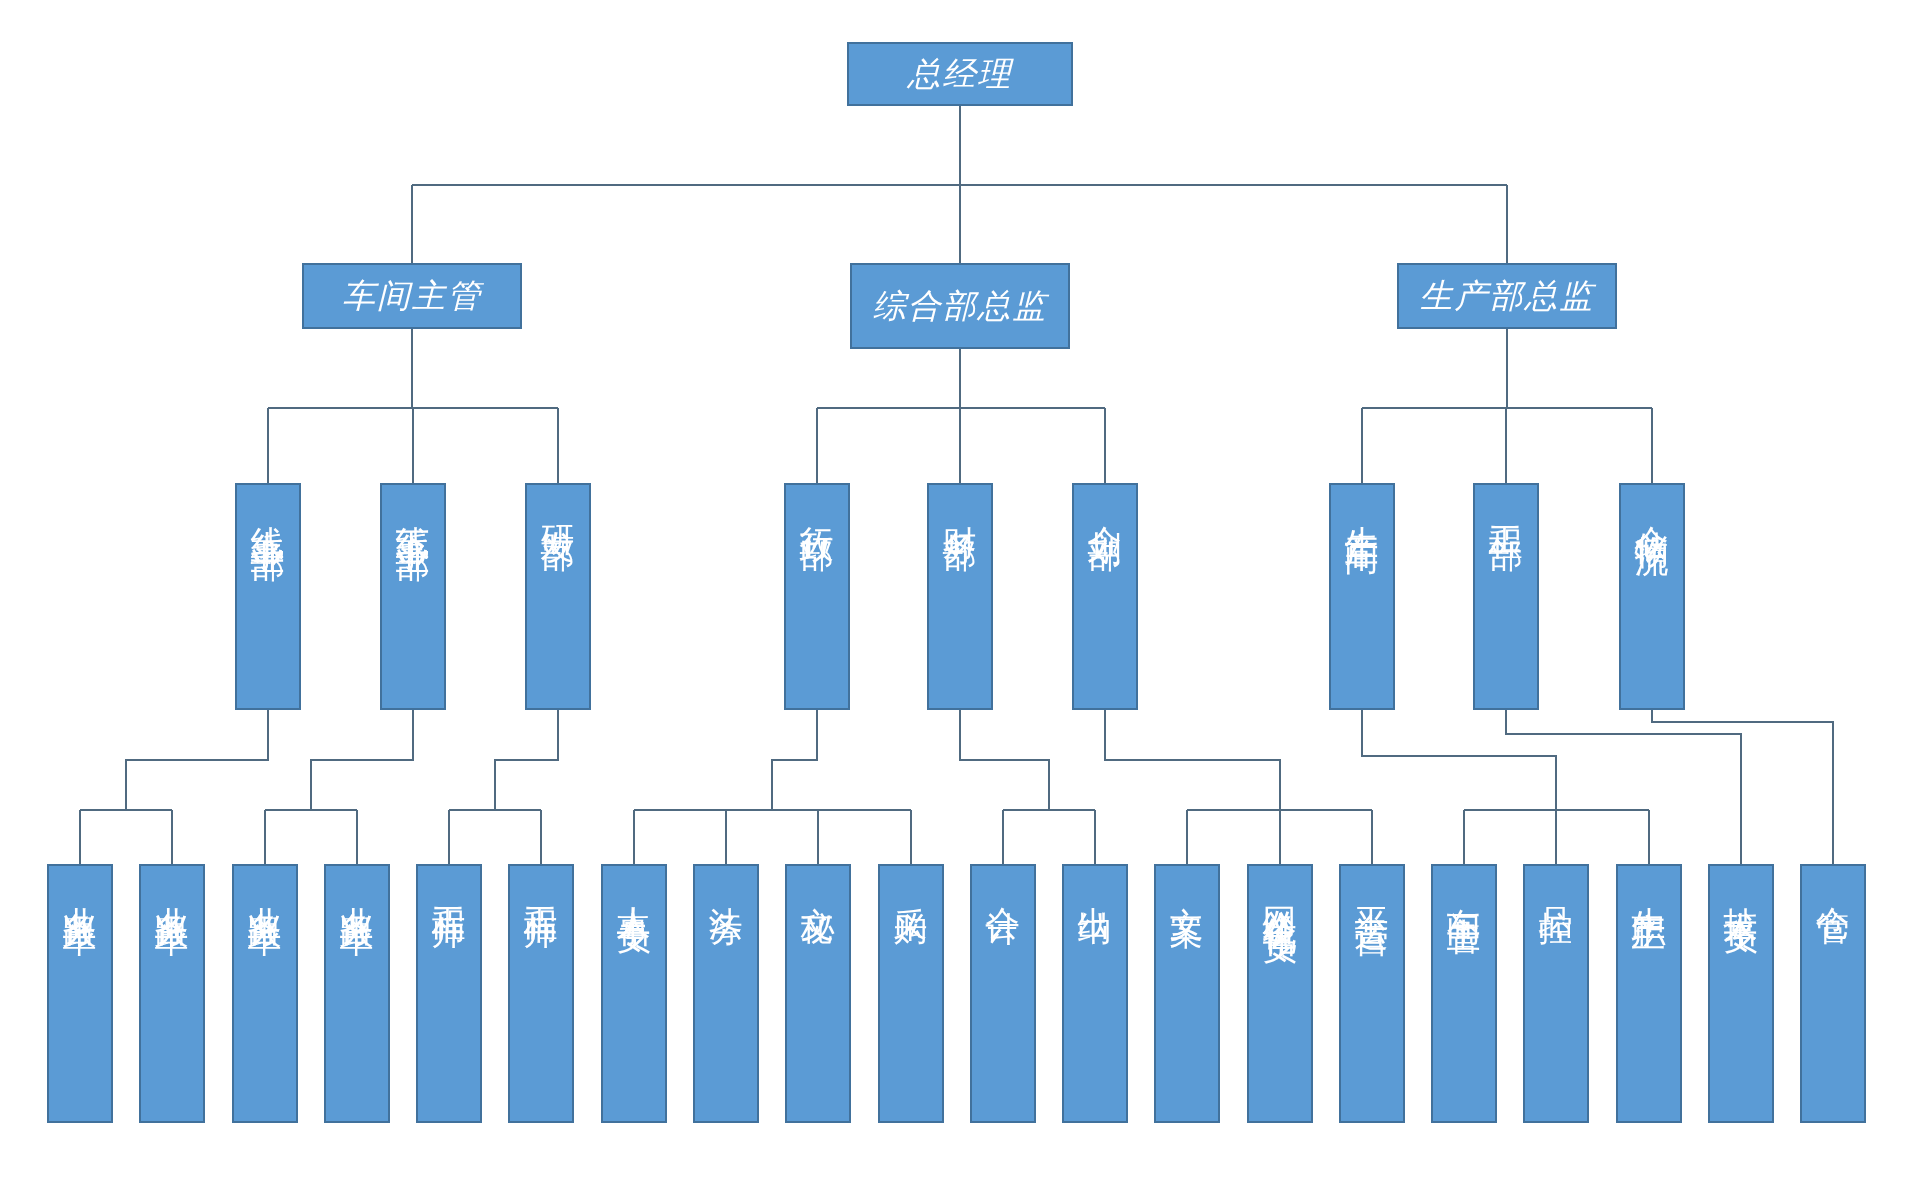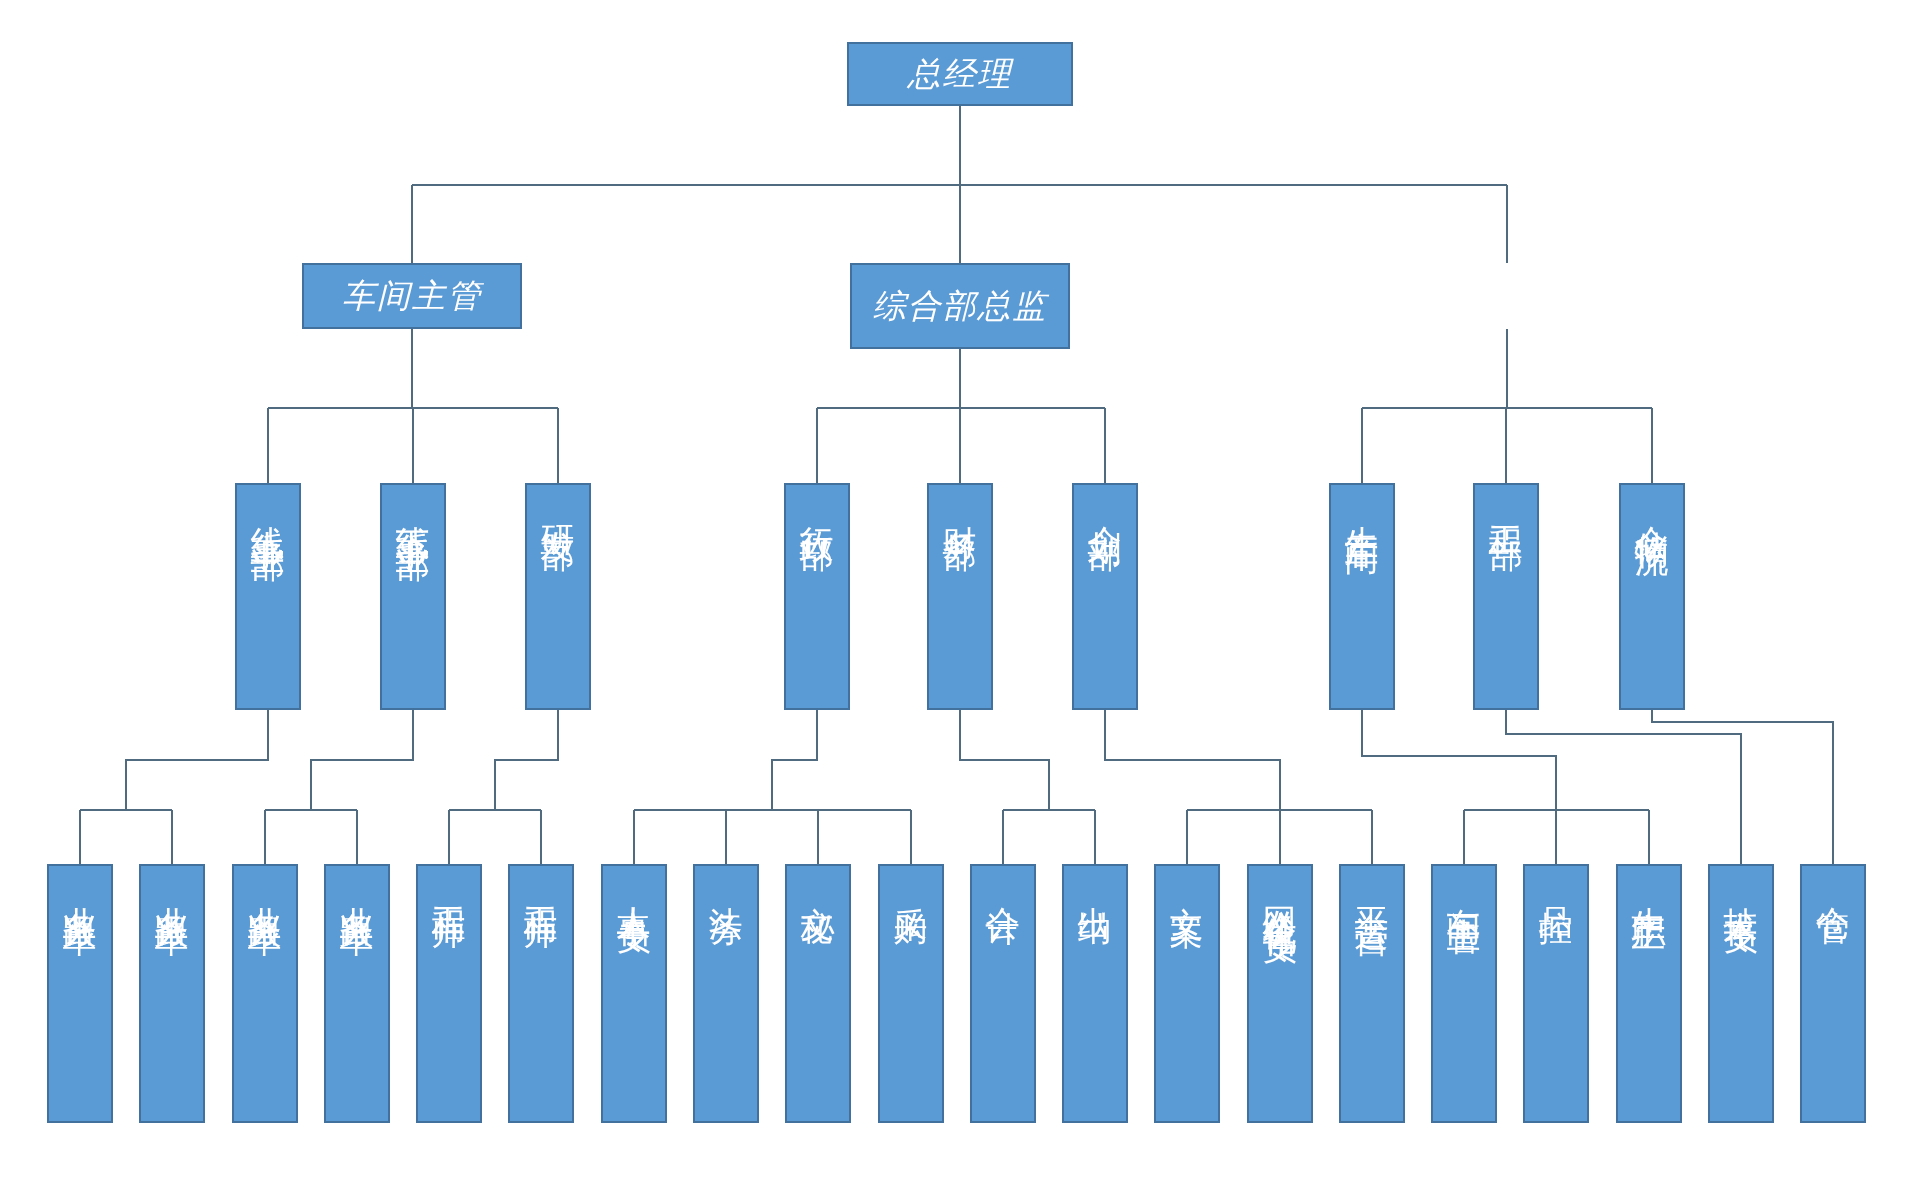--- a/index.html
+++ b/index.html
@@ -66,20 +66,23 @@
 
   <div class="node h" style="left:847px;top:42px;width:226px;height:64px">
     <span class="label">总经理</span>
   </div>
 
   <div class="node h" style="left:302px;top:263px;width:220px;height:66px">
     <span class="label">车间主管</span>
   </div>
   <div class="node h" style="left:850px;top:263px;width:220px;height:86px">
     <span class="label">综合部总监</span>
+  </div>
+  <div class="node h" style="left:1397px;top:263px;width:220px;height:66px">
+    <span class="label">生产部总监</span>
   </div>
 
   <div class="node v" style="left:235px;top:483px;width:66px;height:227px">
     <span class="label">线上事业部</span>
   </div>
   <div class="node v" style="left:380px;top:483px;width:66px;height:227px">
     <span class="label">线下事业部</span>
   </div>
   <div class="node v" style="left:525px;top:483px;width:66px;height:227px">
     <span class="label">研发部</span>

